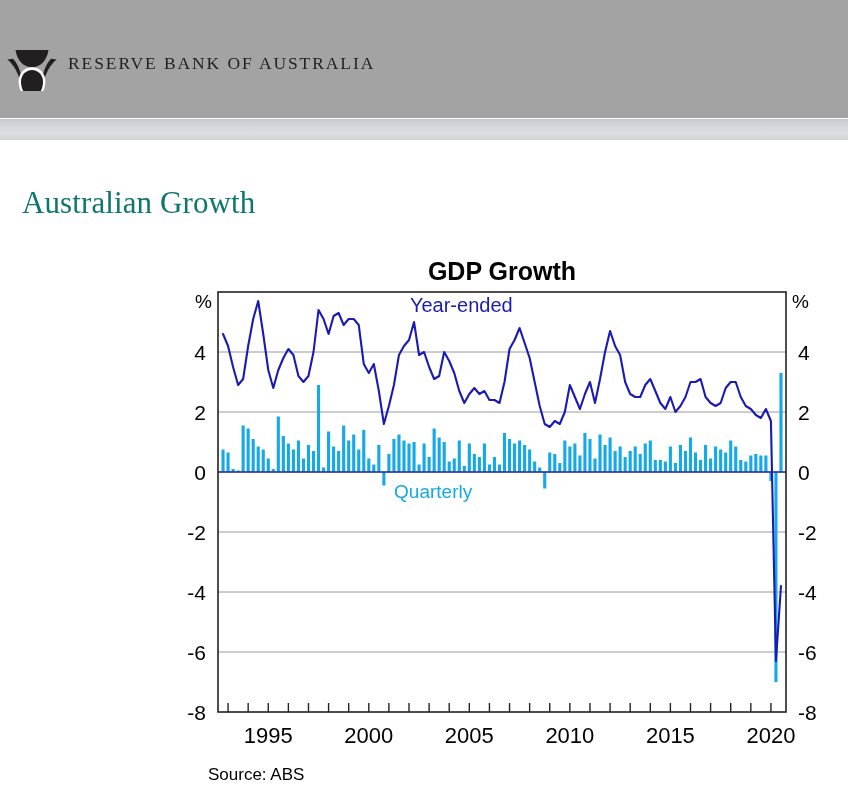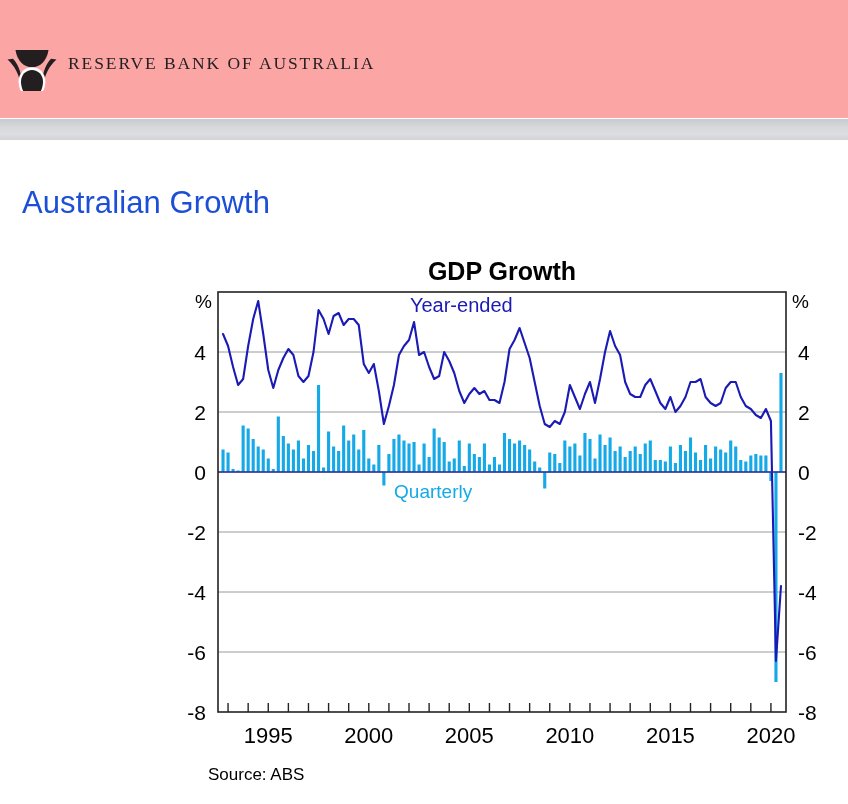--- a/index.html
+++ b/index.html
@@ -13,21 +13,21 @@
     position: relative;
     font-family: "Liberation Sans", sans-serif;
     overflow: hidden;
   }
 
   
   #header-band {
     position: absolute;
     left: 0; top: 0;
     width: 848px; height: 118px;
-    background: #fca5a5;
+    background: #a3a3a3;
   }
   #logo-mark {
     position: absolute;
     left: 6px; top: 44px;
     width: 52px; height: 48px;
   }
   #org-name {
     position: absolute;
     left: 68px; top: 53px;
     font-family: "Liberation Serif", serif;
@@ -41,23 +41,24 @@
     left: 0; top: 119px;
     width: 848px; height: 21px;
     background: linear-gradient(to bottom, #c9cace 0%, #d7d8dc 38%, #dcdde1 72%, #d2d3d7 100%);
   }
 
   
   #slide-title {
     position: absolute;
     left: 22px; top: 185px;
     font-size: 31px;
-    color: #1d4ed8;
+    color: #0f766e;
     letter-spacing: 0.1px;
     white-space: nowrap;
+    font-family: Liberation Serif, serif;
   }
 
   
   #chart-wrap {
     position: absolute;
     left: 0; top: 248px;
     width: 772px; height: 545px;
   }
   #chart-svg { display: block; }
 

